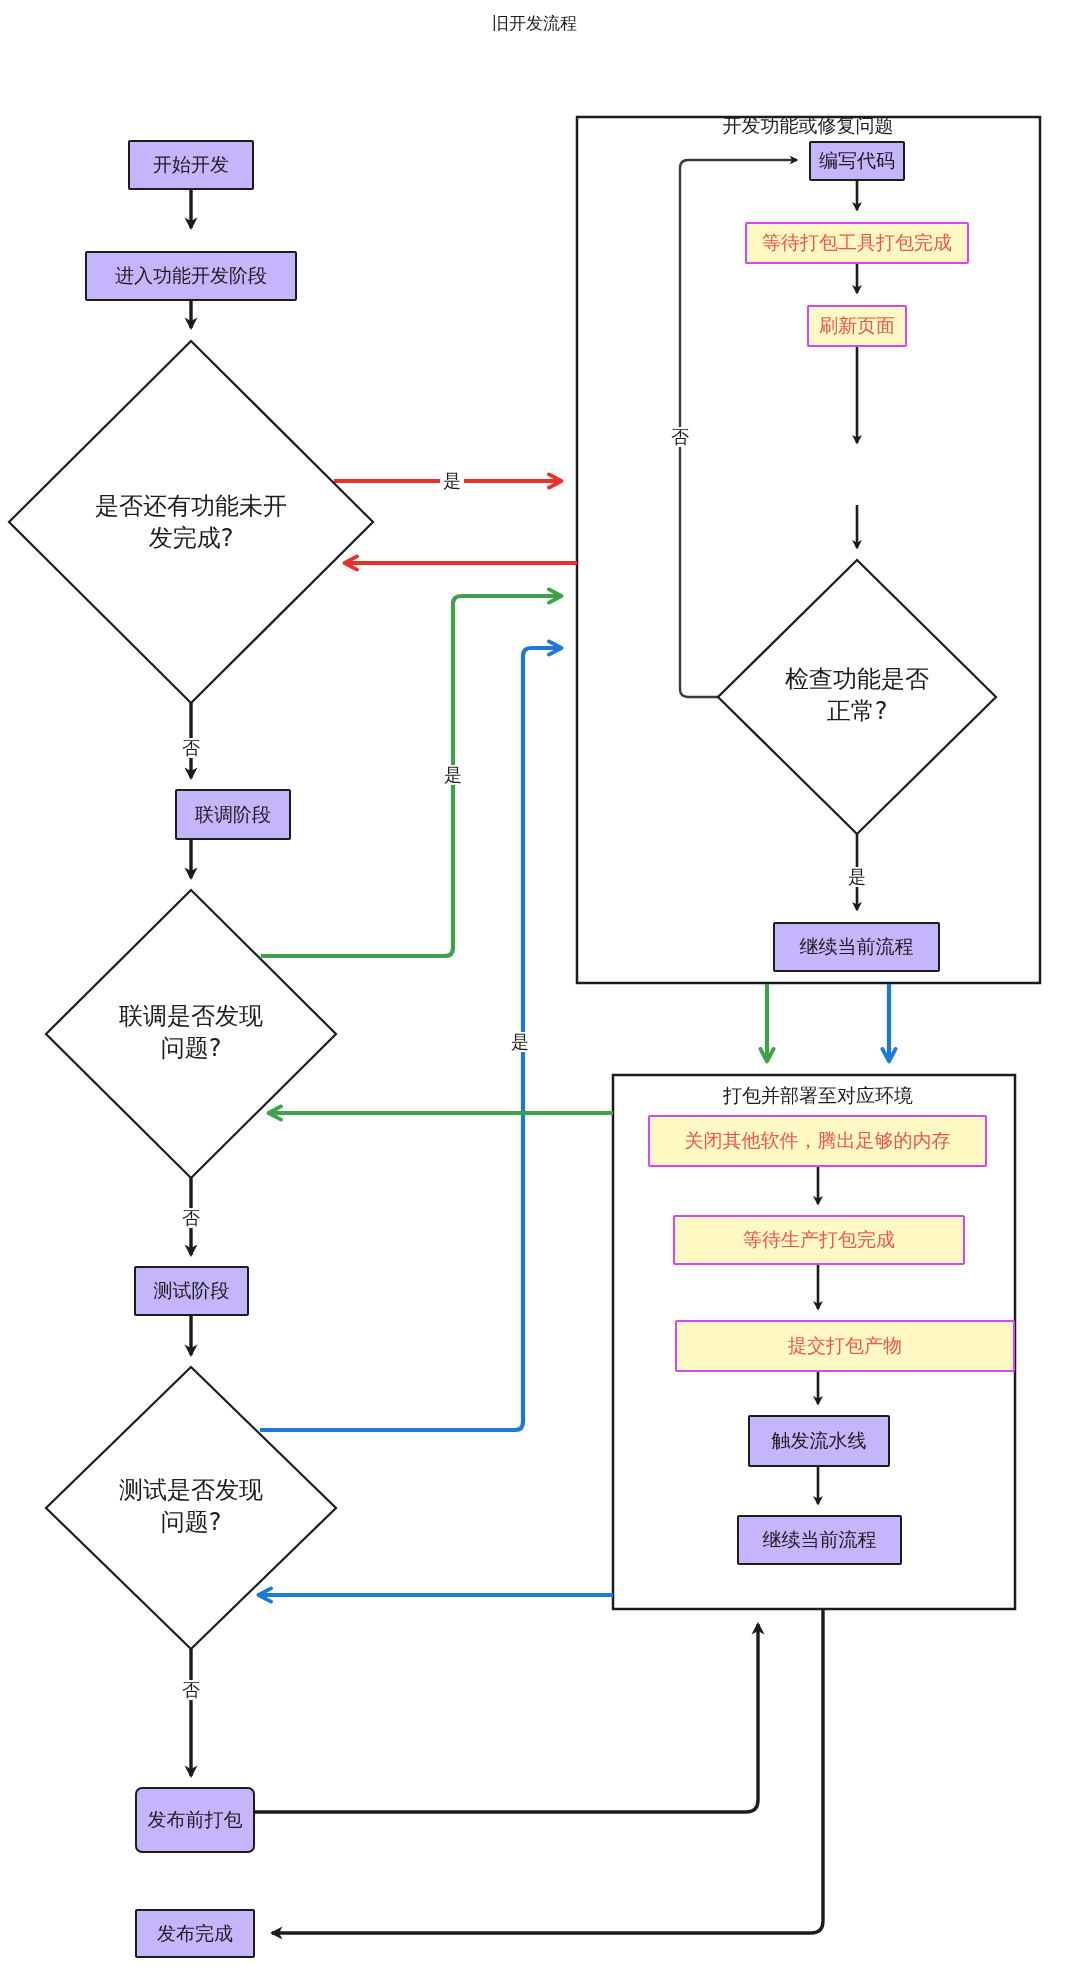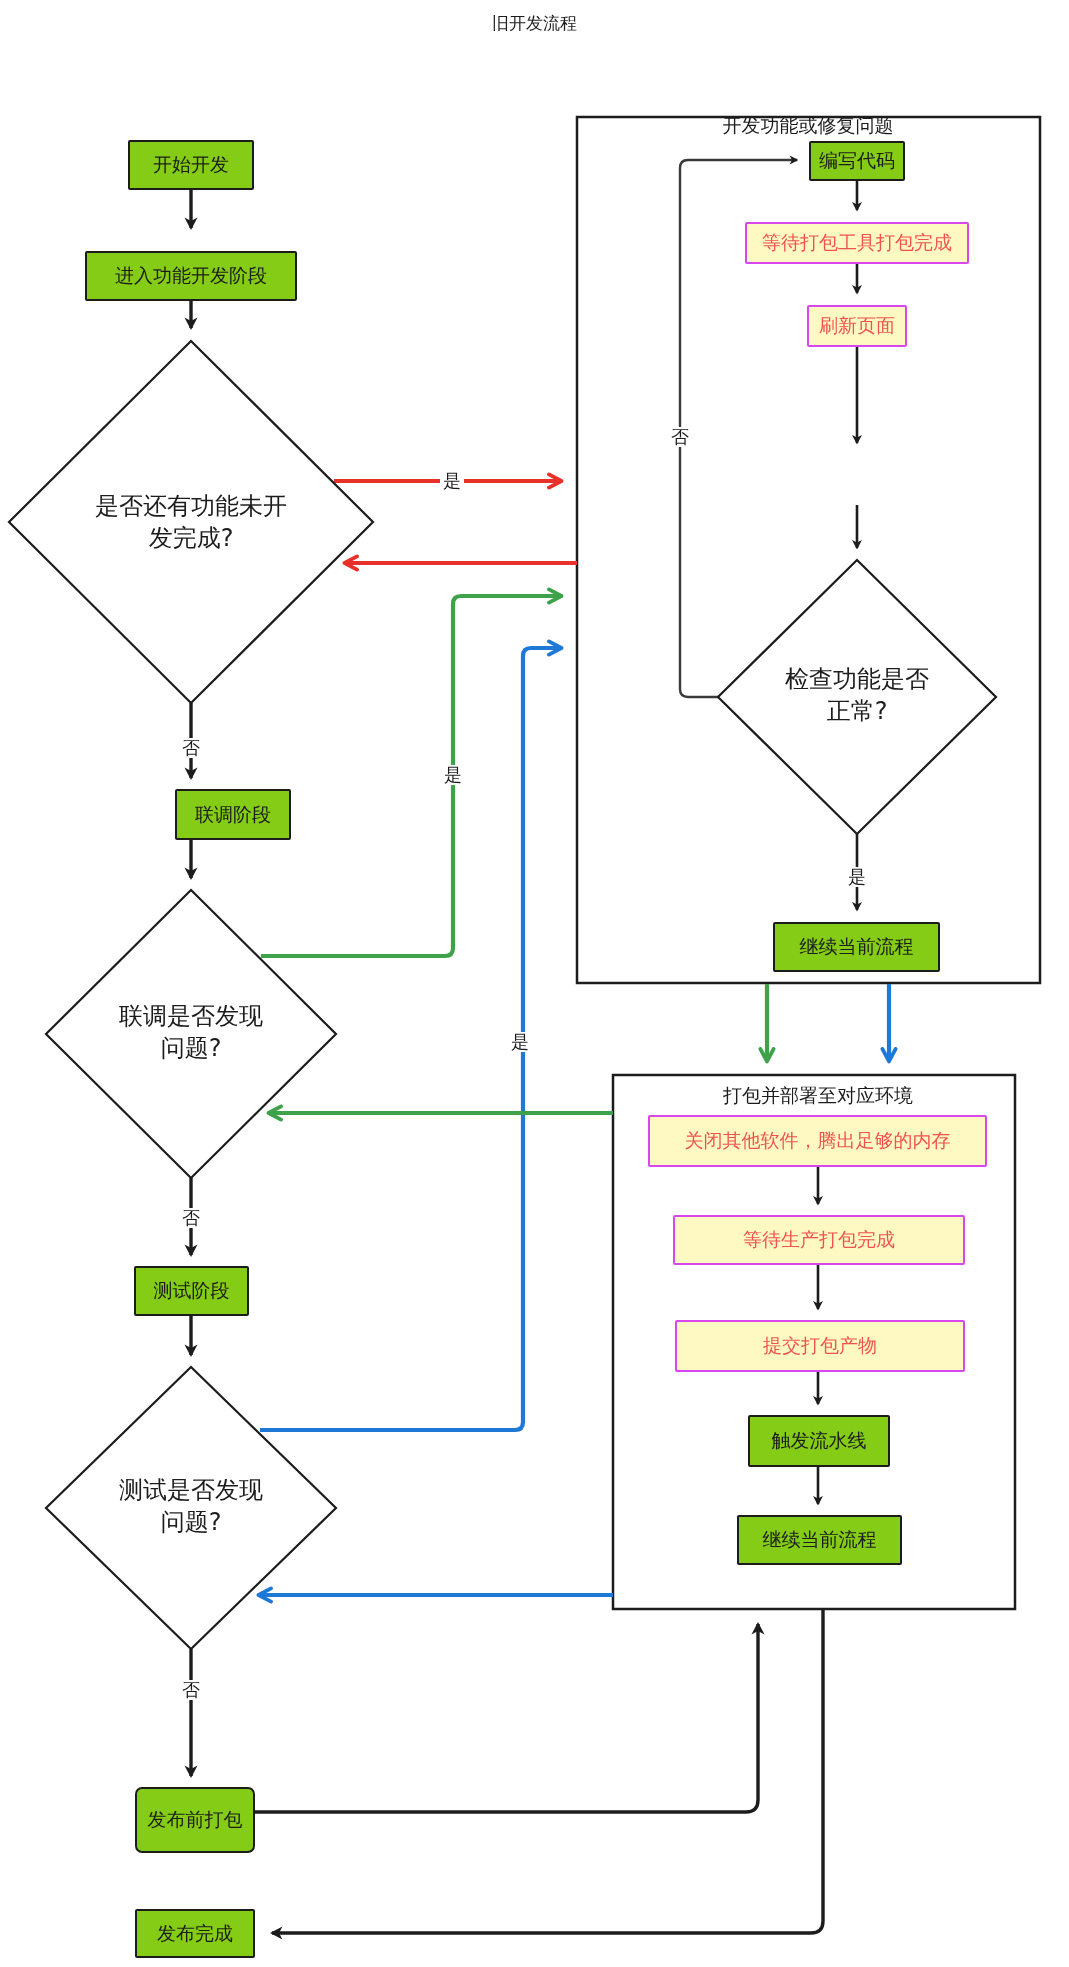--- a/index.html
+++ b/index.html
@@ -9,21 +9,21 @@
     height:1967px;
     background:#ffffff;
     font-family:"DejaVu Sans","Liberation Sans",sans-serif;
     color:#1c1c1c;
     overflow:hidden;
   }
   .edges{position:absolute;left:0;top:0;width:1069px;height:1967px;}
   .node{
     position:absolute;
     display:flex;align-items:center;justify-content:center;text-align:center;
-    background:#84cc16;border:2px solid #1c1c1c;border-radius:2px;
+    background:#c4b5fd;border:2px solid #1c1c1c;border-radius:2px;
     font-size:19px;line-height:1.25;box-sizing:border-box;
   }
   .node.pink{
     background:#fef9c3;border:2px solid #d946ef;color:#f0534f;
   }
   .diamond-text{
     position:absolute;display:flex;flex-direction:column;align-items:center;justify-content:center;
     text-align:center;font-size:24px;line-height:1.35;transform:translate(-50%,-50%);
     white-space:nowrap;
   }
@@ -141,21 +141,21 @@
 
   <div class="diamond-text" style="left:857px;top:695px;">
     <span>检查功能是否</span>
     <span>正常?</span>
   </div>
 
   <div class="node" style="left:773px;top:922px;width:167px;height:50px;">继续当前流程</div>
 
   <div class="node pink" style="left:648px;top:1115px;width:339px;height:52px;text-align:right;">关闭其他软件，腾出足够的内存</div>
   <div class="node pink" style="left:673px;top:1215px;width:292px;height:50px;">等待生产打包完成</div>
-  <div class="node pink" style="left:675px;top:1320px;width:290px;height:52px;">提交打包产物</div>
+  <div class="node pink" style="left:675px;top:1320px;width:340px;height:52px;">提交打包产物</div>
   <div class="node" style="left:748px;top:1415px;width:142px;height:52px;">触发流水线</div>
   <div class="node" style="left:737px;top:1515px;width:165px;height:50px;">继续当前流程</div>
 
   <span class="edge-label" style="left:452px;top:481px;">是</span>
   <span class="edge-label" style="left:453px;top:775px;">是</span>
   <span class="edge-label" style="left:520px;top:1042px;">是</span>
   <span class="edge-label" style="left:857px;top:877px;">是</span>
   <span class="edge-label" style="left:191px;top:748px;">否</span>
   <span class="edge-label" style="left:191px;top:1218px;">否</span>
   <span class="edge-label" style="left:191px;top:1690px;">否</span>

